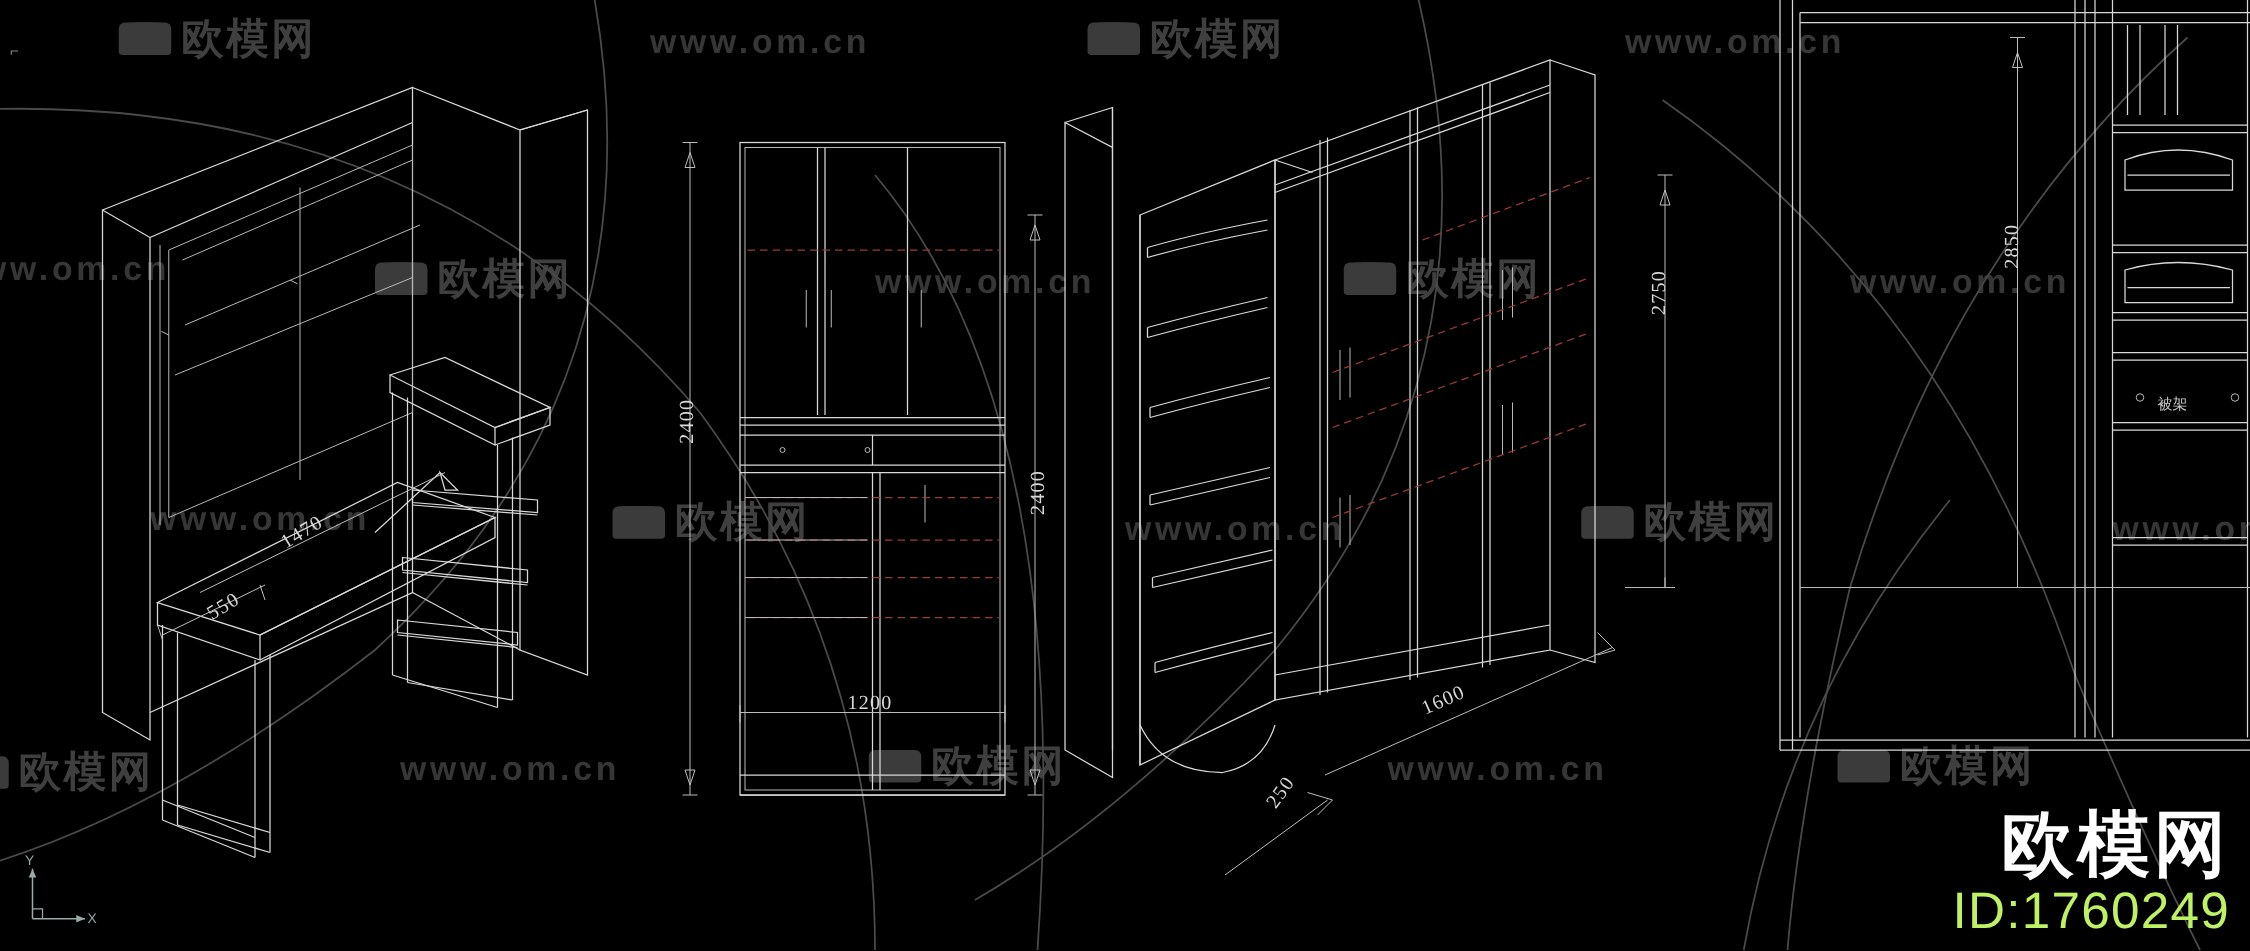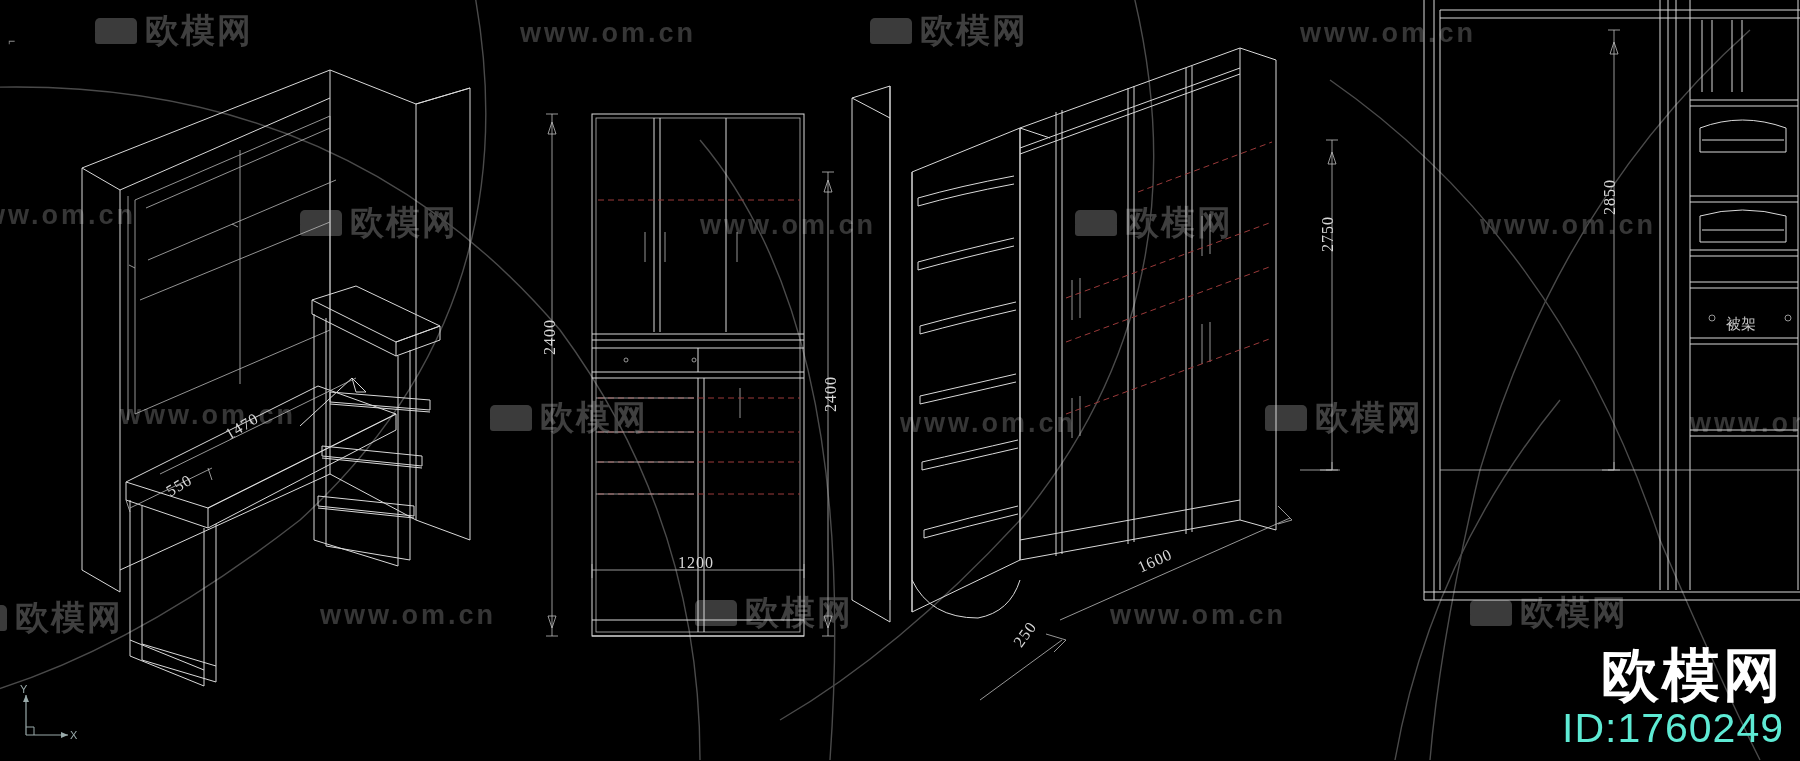--- a/index.html
+++ b/index.html
@@ -18,27 +18,27 @@
   .sofa-ico::before{content:"";position:absolute;left:0;bottom:2px;width:42px;height:14px;
       background:#cfcfcf;border-radius:3px;}
   .sofa-ico::after{content:"";position:absolute;left:5px;bottom:14px;width:32px;height:14px;
       background:#cfcfcf;border-radius:5px 5px 0 0;
       box-shadow:-5px 0 0 0 #cfcfcf, 5px 0 0 0 #cfcfcf;}
 
   
   .brand{position:absolute;right:16px;bottom:10px;text-align:right;z-index:40;}
   .brand-name{color:#fff;font-family:"DejaVu Sans",sans-serif;font-weight:700;
       font-size:58px;line-height:60px;letter-spacing:3px;}
-  .brand-id{color:#5eead4;font-family:"Liberation Sans",sans-serif;font-size:41px;
+  .brand-id{color:#bef264;font-family:"Liberation Sans",sans-serif;font-size:41px;
       line-height:46px;letter-spacing:1px;}
 
   
   .dim{position:absolute;color:#d8d8d8;font-size:16px;font-family:"Liberation Serif",serif;
       letter-spacing:1px;white-space:nowrap;z-index:25;}
-  .cn-label{position:absolute;color:#c8c8c8;font-size:15px;
+  .cn-label{position:absolute;color:#c8c8c8;font-size:12px;
       font-family:"DejaVu Sans",sans-serif;white-space:nowrap;z-index:25;}
 
   
   .ucs{position:absolute;left:18px;bottom:18px;width:60px;height:60px;z-index:30;}
   .ucs-label{position:absolute;color:#9aa;font-size:11px;font-family:"Liberation Sans",sans-serif;}
 
   .corner-mark{position:absolute;color:#888;font-size:12px;z-index:30;
       font-family:"Liberation Sans",sans-serif;}
 </style>
 </head>

